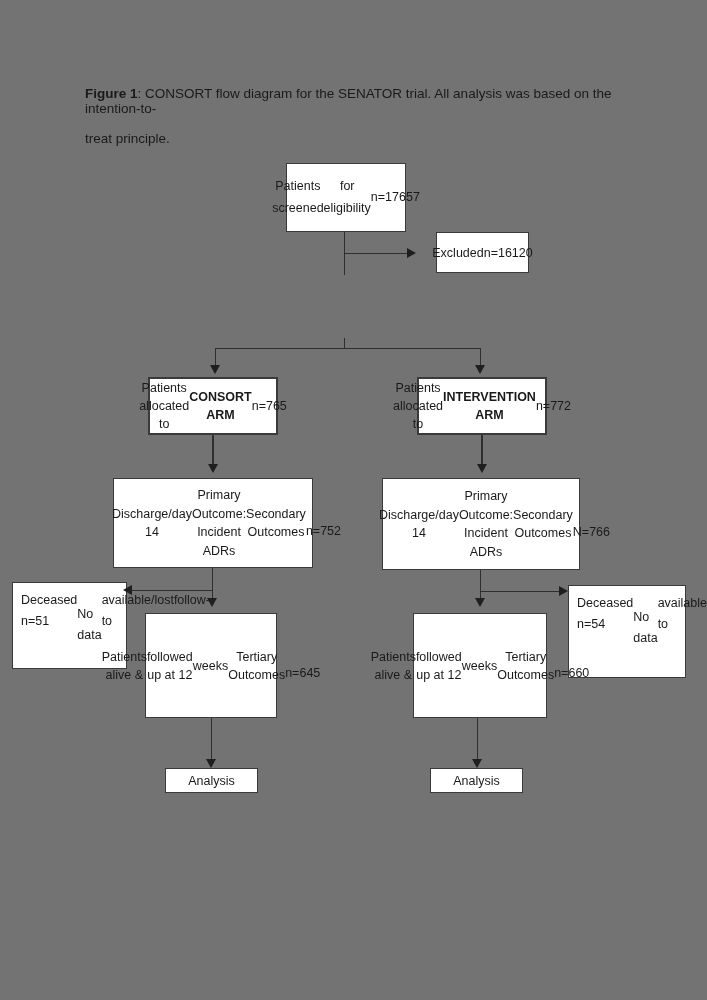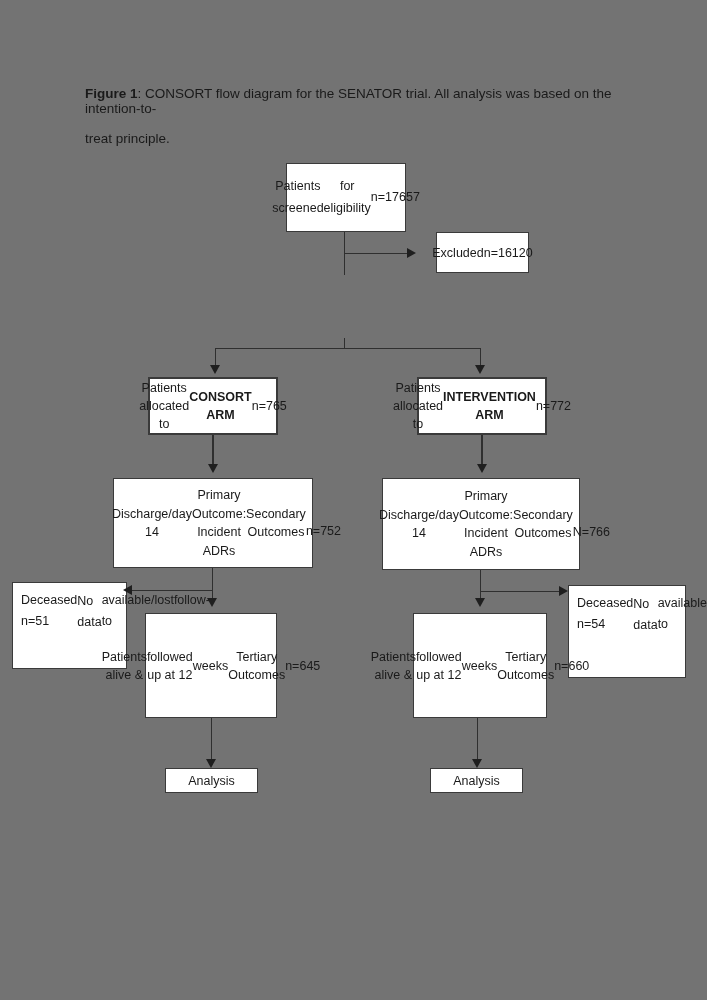--- a/index.html
+++ b/index.html
@@ -33,21 +33,21 @@
     justify-content: center;
     align-items: center;
     text-align: center;
     font-size: 12.5px;
     line-height: 18px;
     color: #1a1a1a;
   }
   .node.thick { border-width: 2px; }
   .node .ln { display: block; }
   .gap-lg { margin-top: 16px; }
-  .gap-sm { margin-top: 1px; }
+  .gap-sm { margin-top: 14px; }
   .left-align {
     align-items: flex-start;
     text-align: left;
     justify-content: flex-start;
     padding: 7px 8px;
     line-height: 21px;
   }
   .lh-tall { line-height: 21.5px; }
   .lh-mid  { line-height: 18.5px; padding-left: 27px; }
   .flow-line {

